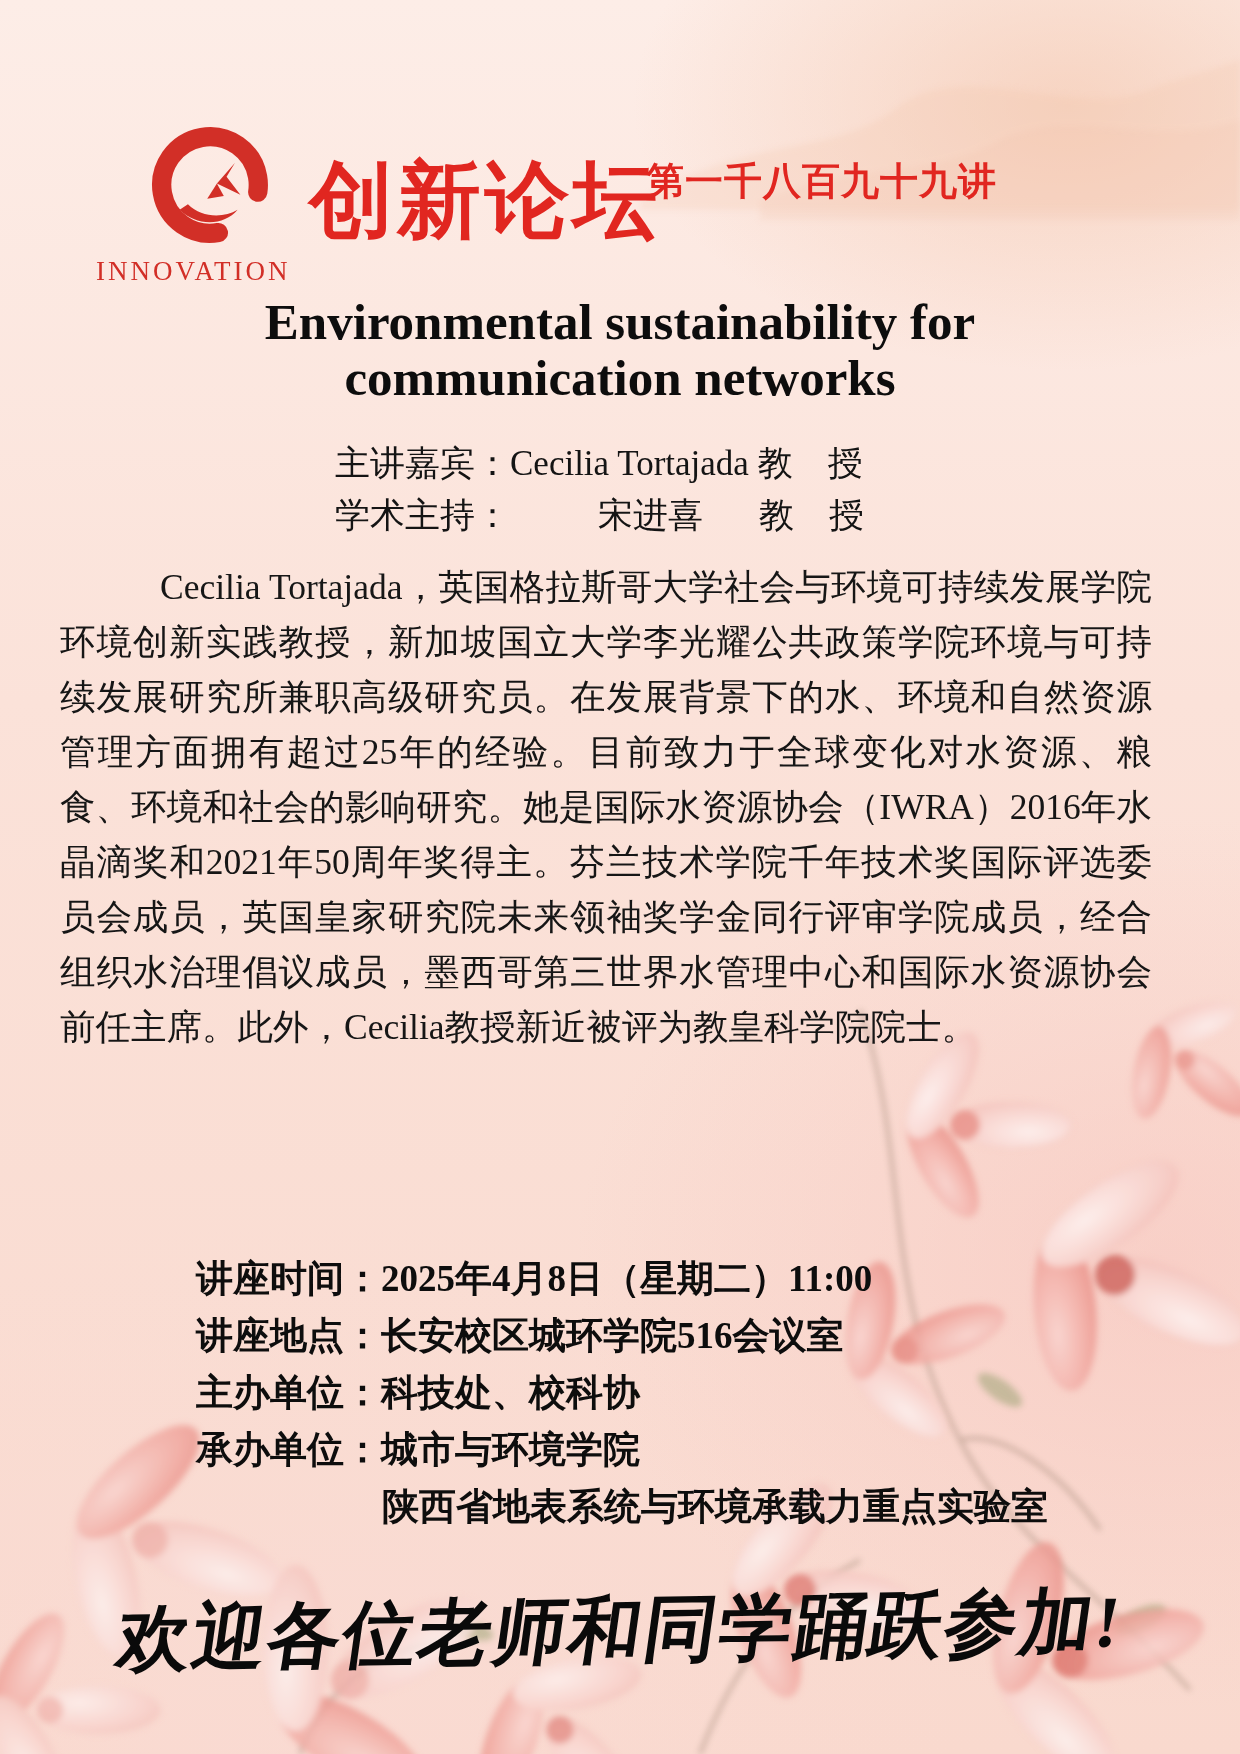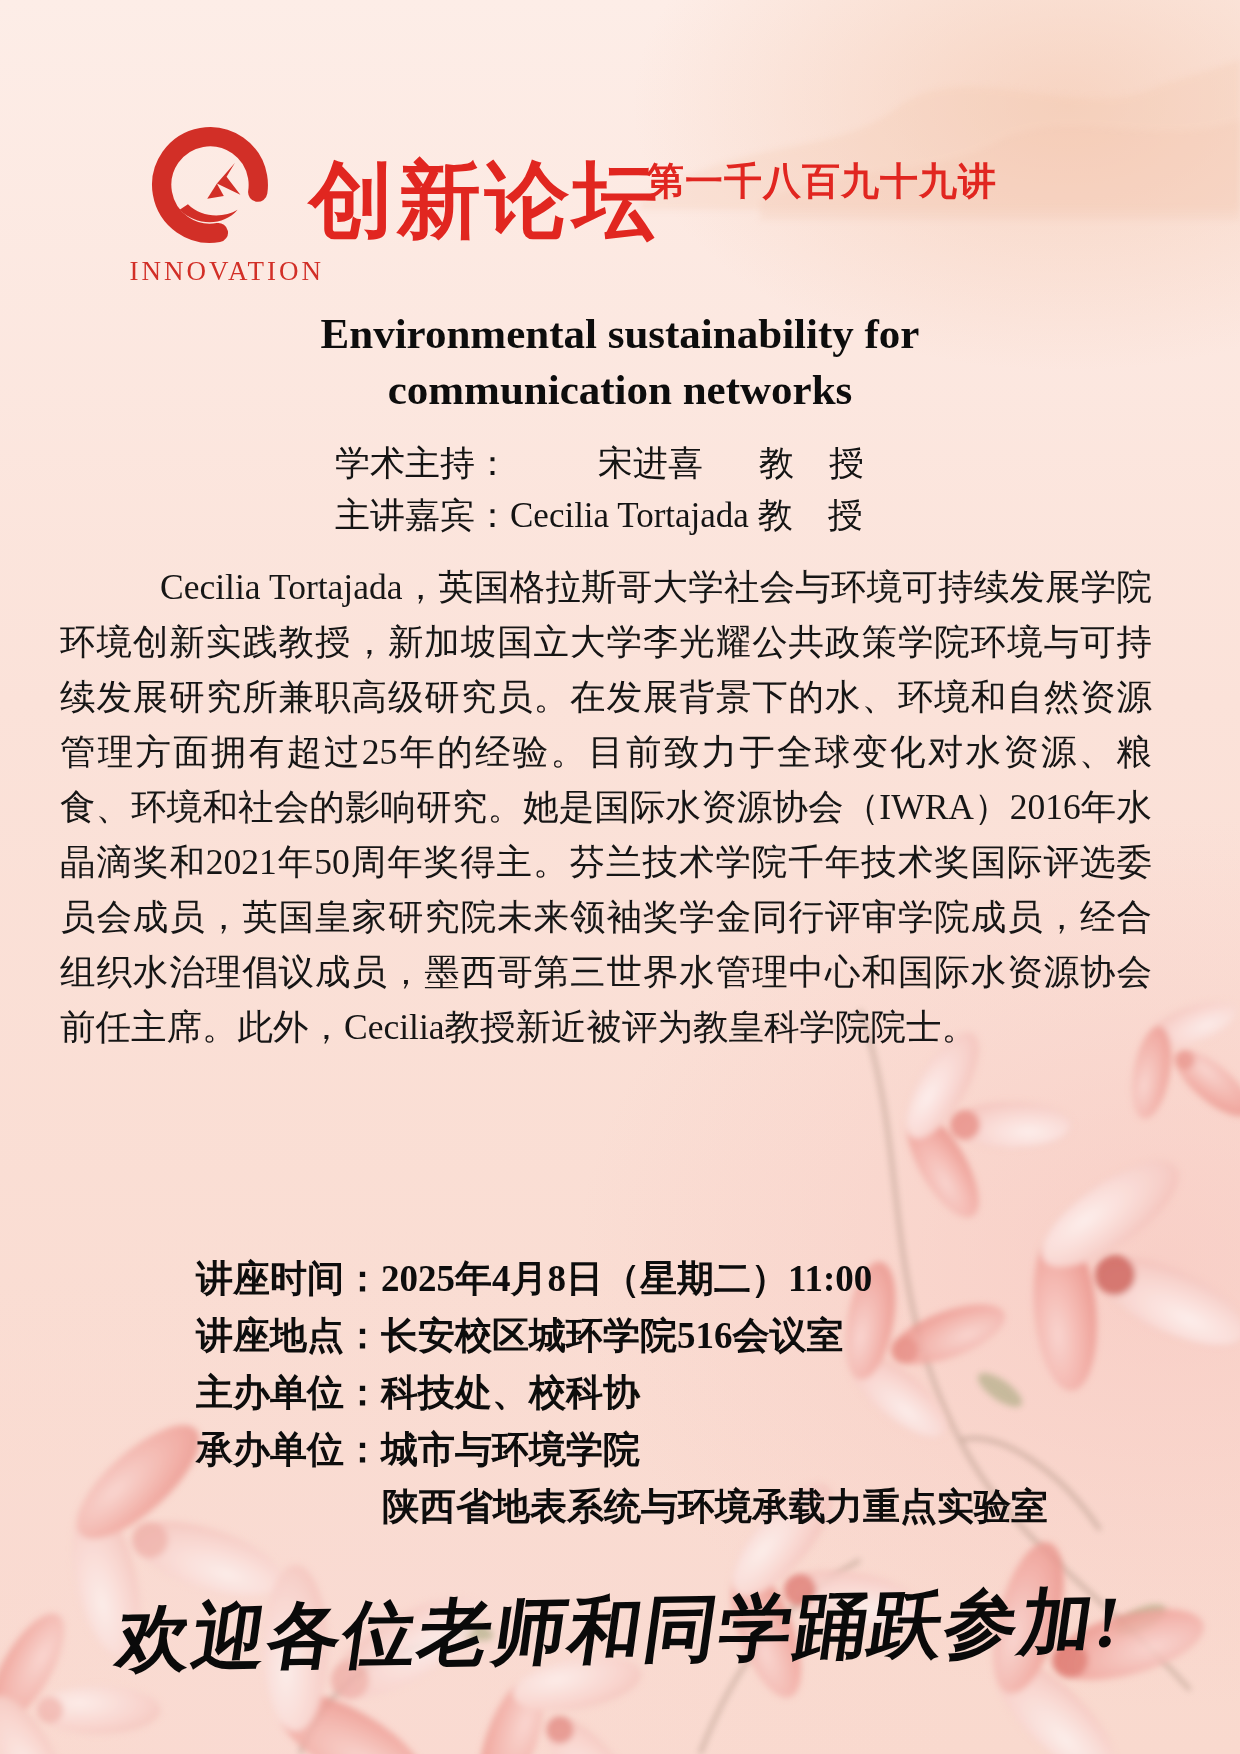--- a/index.html
+++ b/index.html
@@ -13,41 +13,41 @@
       radial-gradient(820px 620px at 94% 72%, rgba(246,190,184,.45), transparent 72%),
       radial-gradient(900px 700px at 25% 98%, rgba(250,219,212,.65), transparent 72%),
       linear-gradient(180deg,#fdede7 0%, #fbe2d9 40%, #f9d9ce 100%);
     font-family:"Liberation Serif", serif;
     color:#111;
   }
   .layer-deco{position:absolute;inset:0;z-index:0;pointer-events:none;}
   .layer-content{position:absolute;inset:0;z-index:1;}
 
   
-  .logo{position:absolute;left:96px;top:116px;width:228px;text-align:right;}
+  .logo{position:absolute;left:96px;top:116px;width:228px;text-align:left;}
   .logo svg{display:block;margin:0 auto;}
   .logo-text{
     margin-top:2px;color:#d22f27;font-size:27px;letter-spacing:3px;
     font-family:"Liberation Serif", serif;
   }
   .main-title{
     position:absolute;left:293px;top:128px;
     font-family:"Liberation Sans", sans-serif;
     font-size:84px;font-weight:900;color:#e12620;letter-spacing:4px;
   }
   .lecture-no{
     position:absolute;left:646px;top:156px;
     font-family:Liberation Mono, monospace;
     font-size:38px;font-weight:700;color:#e12620;letter-spacing:1px;
   }
 
   
   .talk-title{
-    position:absolute;left:0;top:306px;width:100%;
-    text-align:center;font-weight:700;font-size:43px;line-height:56px;
+    position:absolute;left:0;top:294px;width:100%;
+    text-align:center;font-weight:700;font-size:51px;line-height:56px;
     font-family:"Liberation Serif", serif;color:#0d0d0d;
   }
 
   
   .speakers{position:absolute;left:335px;top:438px;font-size:35px;line-height:52px;color:#141414;}
   .speaker-row{white-space:pre;}
   .host-name{margin-left:88px;}
   .host-title{margin-left:56px;white-space:pre;}
 
   
@@ -218,22 +218,22 @@
 
     <h1 class="main-title" style="margin:16px;">创新论坛</h1>
     <div class="lecture-no">第一千八百九十九讲</div>
 
     <div class="talk-title">
       <div>Environmental sustainability for</div>
       <div>communication networks</div>
     </div>
 
     <div class="speakers">
+      <div class="speaker-row"><span>主讲嘉宾：</span><span>Cecilia Tortajada 教　授</span></div>
       <div class="speaker-row"><span>学术主持：</span><span class="host-name">宋进喜</span><span class="host-title">教　授</span></div>
-      <div class="speaker-row"><span>主讲嘉宾：</span><span>Cecilia Tortajada 教　授</span></div>
     </div>
 
     <p class="bio" style="margin:0;">Cecilia Tortajada，英国格拉斯哥大学社会与环境可持续发展学院环境创新实践教授，新加坡国立大学李光耀公共政策学院环境与可持续发展研究所兼职高级研究员。在发展背景下的水、环境和自然资源管理方面拥有超过25年的经验。目前致力于全球变化对水资源、粮食、环境和社会的影响研究。她是国际水资源协会（IWRA）2016年水晶滴奖和2021年50周年奖得主。芬兰技术学院千年技术奖国际评选委员会成员，英国皇家研究院未来领袖奖学金同行评审学院成员，经合组织水治理倡议成员，墨西哥第三世界水管理中心和国际水资源协会前任主席。此外，Cecilia教授新近被评为教皇科学院院士。</p>
 
     <div class="details">
       <div class="detail-row"><span>讲座时间：</span><span>2025年4月8日（星期二）11:00</span></div>
       <div class="detail-row"><span>讲座地点：</span><span>长安校区城环学院516会议室</span></div>
       <div class="detail-row"><span>主办单位：</span><span>科技处、校科协</span></div>
       <div class="detail-row"><span>承办单位：</span><span>城市与环境学院</span></div>
       <div class="detail-sub">陕西省地表系统与环境承载力重点实验室</div>

